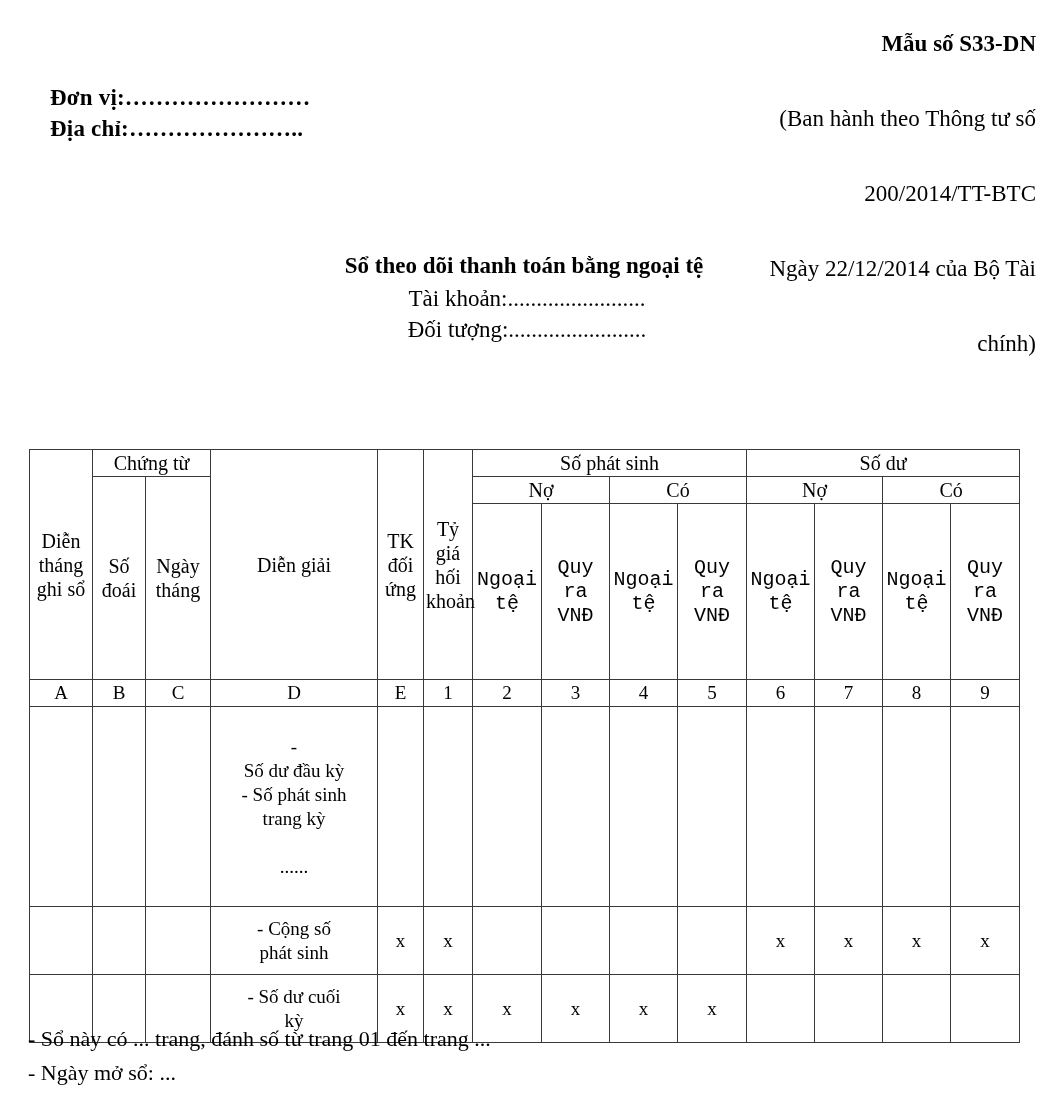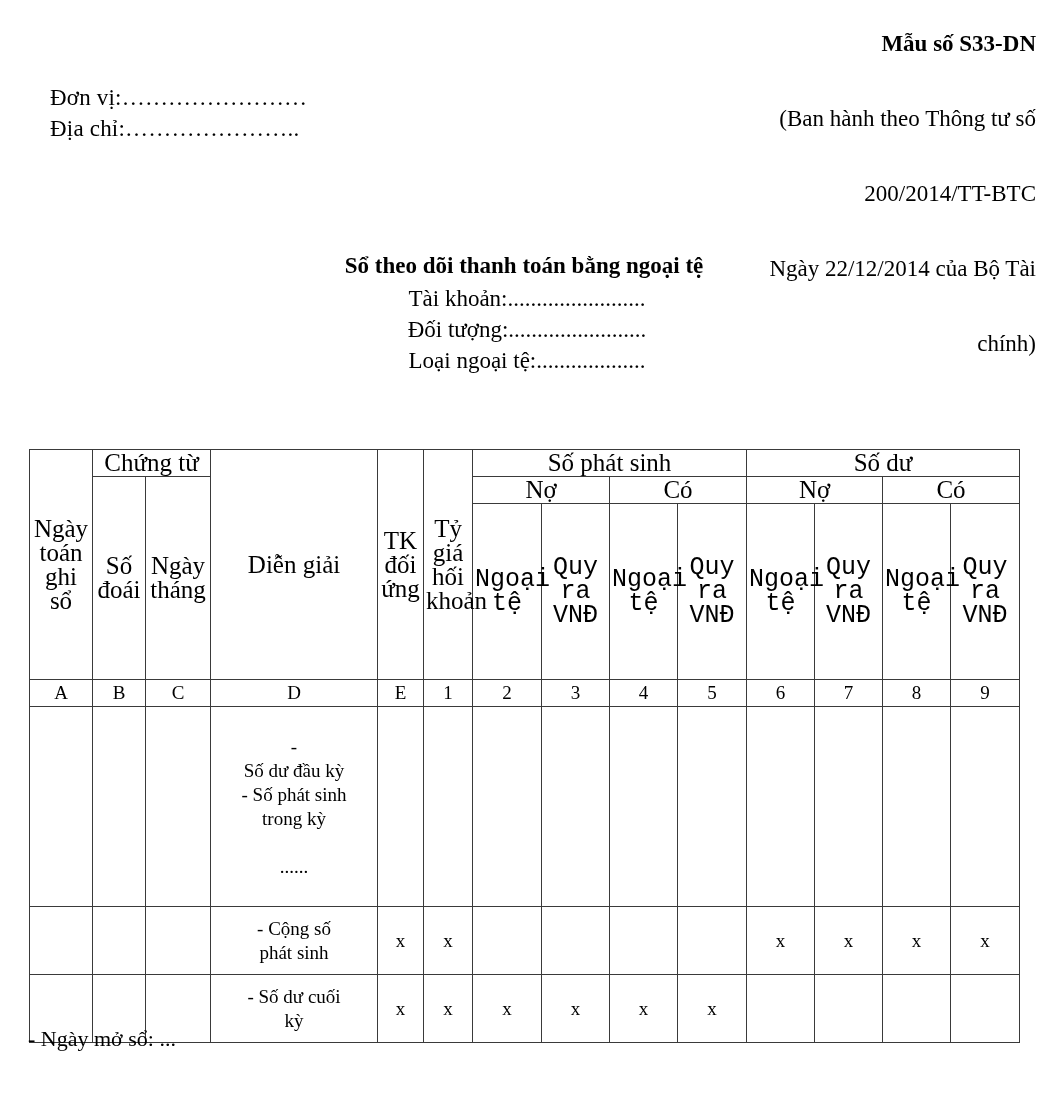--- a/index.html
+++ b/index.html
@@ -22,21 +22,21 @@
     position: absolute;
     top: 0;
     left: 0;
     width: 1048px;
     height: 215px;
   }
   .unit-block {
     position: absolute;
     left: 50px;
     top: 82px;
-    font-weight: normal;
+    font-weight: bold;
     font-size: 23px;
     line-height: 31px;
     letter-spacing: 0.2px;
     white-space: nowrap;
   }
   .form-code-block {
     position: absolute;
     left: 596px;
     top: 28px;
     width: 440px;
@@ -93,21 +93,21 @@
     font-size: 19px;
   }
   .ledger-table td, .ledger-table th {
     border: 1px solid #3a3a3a;
     padding: 1px 2px;
     text-align: center;
     vertical-align: middle;
     font-weight: normal;
     line-height: 24px;
   }
-  .hdr-cell { font-size: 25px; }
+  .hdr-cell { font-size: 20px; }
   .hdr-tall { height: 176px; font-family: Liberation Mono, monospace; }
   .letters-row td { height: 27px; font-size: 19px; }
   .row-main td { height: 200px; vertical-align: middle; }
   .row-sum td { height: 68px; }
   .row-bal td { height: 68px; }
   .desc-cell { line-height: 27px; }
   .mark { font-size: 19px; }
 
   
   .footer-area {
@@ -137,21 +137,20 @@
     <span class="form-code-line">chính)</span>
   </div>
 
 </div>
 
 <div class="title-area">
   <span class="doc-title">Sổ theo dõi thanh toán bằng ngoại tệ</span>
   <div class="field-lines">
     <span class="field-line">Tài khoản:........................</span>
     <span class="field-line">Đối tượng:........................</span>
-    <span class="field-line">Loại ngoại tệ:...................</span>
   </div>
 </div>
 
 <table class="ledger-table">
   <colgroup>
     <col style="width:63px">
     <col style="width:53px">
     <col style="width:65px">
     <col style="width:167px">
     <col style="width:46px">
@@ -161,21 +160,21 @@
     <col style="width:68px">
     <col style="width:69px">
     <col style="width:68px">
     <col style="width:68px">
     <col style="width:68px">
     <col style="width:69px">
   </colgroup>
 
   <thead>
     <tr>
-      <td class="hdr-cell" rowspan="3">Ngày toán ghi sổ</td>
+      <td class="hdr-cell" rowspan="3">Diễn tháng ghi sổ</td>
       <td class="hdr-cell" colspan="2">Chứng từ</td>
       <td class="hdr-cell" rowspan="3">Diễn giải</td>
       <td class="hdr-cell" rowspan="3">TK đối ứng</td>
       <td class="hdr-cell" rowspan="3">Tỷ giá hối khoản</td>
       <td class="hdr-cell" colspan="4">Số phát sinh</td>
       <td class="hdr-cell" colspan="4">Số dư</td>
     </tr>
     <tr>
       <td class="hdr-cell" rowspan="2">Số đoái</td>
       <td class="hdr-cell" rowspan="2">Ngày tháng</td>
@@ -215,21 +214,21 @@
 
   <tbody>
     <tr class="row-main">
       <td></td>
       <td></td>
       <td></td>
       <td class="desc-cell">
           <div>-</div>
           <div>Số dư đầu kỳ</div>
           <div>- Số phát sinh</div>
-          <div>trong kỳ</div>
+          <div>trang kỳ</div>
           <div>&nbsp;</div>
           <div>......</div>
         </td>
       <td></td>
       <td></td>
       <td></td>
       <td></td>
       <td></td>
       <td></td>
       <td></td>
@@ -274,14 +273,15 @@
       <td class="mark">x</td>
       <td class="mark"></td>
       <td class="mark"></td>
       <td class="mark"></td>
       <td class="mark"></td>
     </tr>
   </tbody>
 </table>
 
 <div class="footer-area">
+  <span class="footer-line">- Sổ này có ... trang, đánh số từ trang 01 đến trang ...</span>
   <span class="footer-line">- Ngày mở sổ: ...</span>
 </div>
 
 </body></html>

